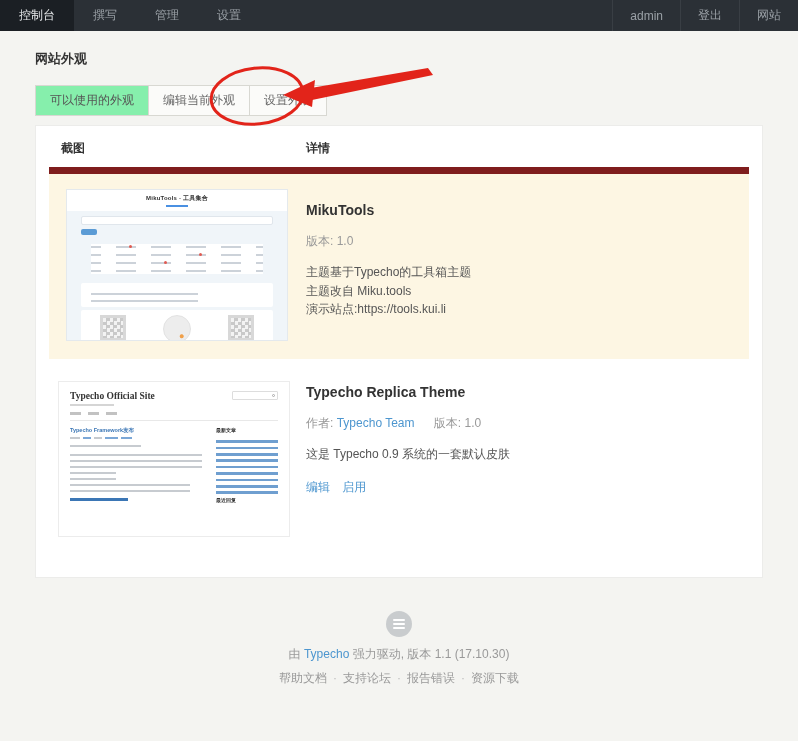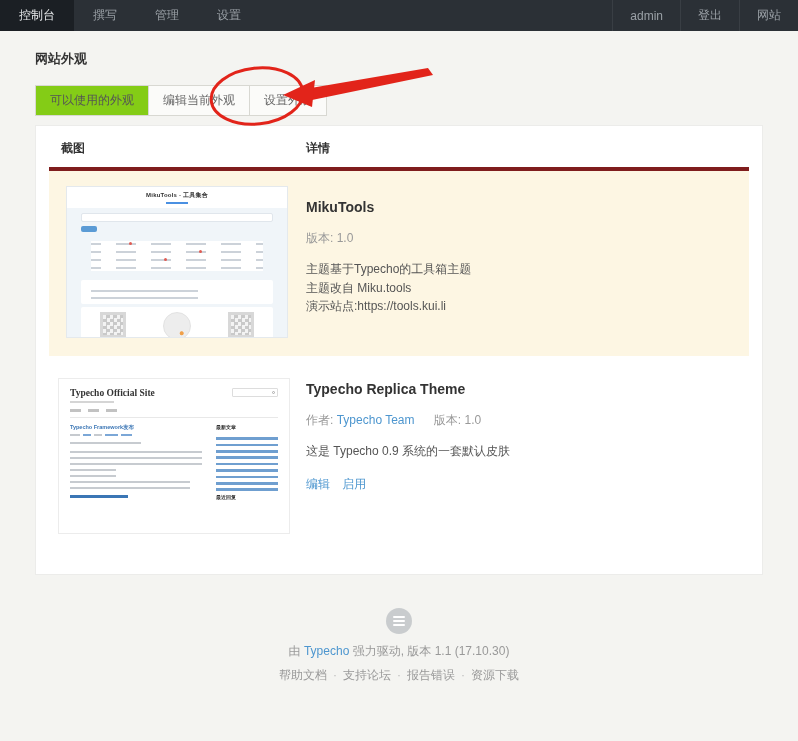--- a/index.html
+++ b/index.html
@@ -16,25 +16,25 @@
   .nav-item { display:flex; align-items:center; padding:0 19px; font-size:12px; color:#9aa0a6; }
   .nav-item.active { background:#1b1f24; color:#e8eaec; }
   .nav-right .nav-item { padding:0 17px; border-left:1px solid rgba(255,255,255,0.07); }
 
   
   .main { padding:0 35px; }
   .page-title { font-size:13px; font-weight:bold; color:#333; margin-top:19px; }
 
   .tabs { margin-top:17px; font-size:0; position:relative; }
   .tab { display:inline-block; font-size:12px; color:#666; padding:6px 14px; background:#fbfbf9; border:1px solid #d8d8d2; margin-right:-1px; }
-  .tab.current { background:#84cc16; color:#555; }
+  .tab.current { background:#86efac; color:#555; }
 
   
   .card { margin-top:9px; background:#fff; border:1px solid #ececea; padding:0 13px; }
-  .thead { display:flex; padding:14px 12px 10px; border-bottom:4px solid #7f1d1d; }
+  .thead { display:flex; padding:14px 12px 10px; border-bottom:7px solid #7f1d1d; }
   .th-shot { width:245px; font-size:12px; font-weight:bold; color:#333; }
   .th-detail { flex:1; font-size:12px; font-weight:bold; color:#333; }
 
   .trow { display:flex; }
   .trow.current-theme { background:#fdf6e3;justify-content:flex-end; }
   .row-miku { padding:15px 12px 18px 17px; }
   .row-replica { padding:22px 12px 40px 9px; }
   .cell-shot-1 { width:222px; margin-right:18px; flex:none; }
   .cell-shot-2 { width:232px; margin-right:16px; flex:none; }
   .cell-detail { flex:1; padding-top:13px; }

